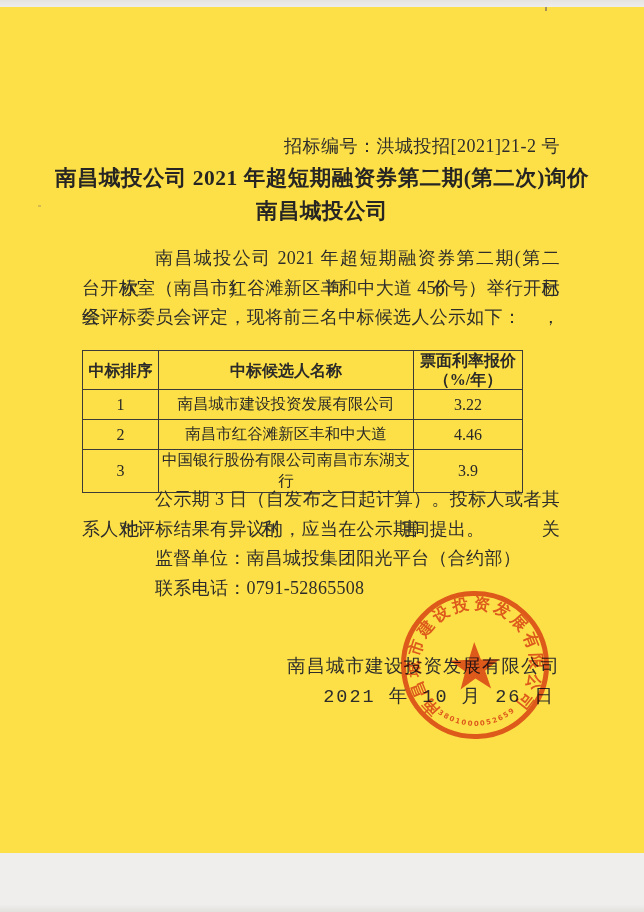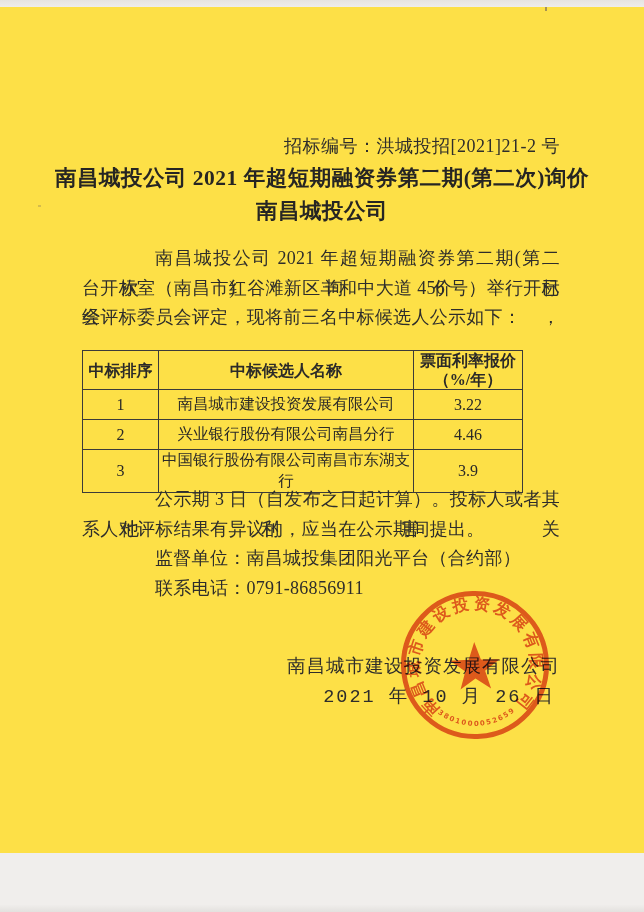--- a/index.html
+++ b/index.html
@@ -101,36 +101,36 @@
         <span>（%/年）</span>
       </th>
     </tr>
     <tr>
       <td class="rank">1</td>
       <td>南昌城市建设投资发展有限公司</td>
       <td class="rate">3.22</td>
     </tr>
     <tr>
       <td class="rank">2</td>
-      <td>兴业银行股份有限公司南昌分行</td>
+      <td>南昌市红谷滩新区丰和中大道</td>
       <td class="rate">4.46</td>
     </tr>
     <tr>
       <td class="rank">3</td>
       <td>中国银行股份有限公司南昌市东湖支行</td>
       <td class="rate">3.9</td>
     </tr>
   </tbody>
     </table>
 
   <div class="body-block" id="para2">
     <div class="body-line fill indent">公示期 3 日（自发布之日起计算）。投标人或者其他利害关</div>
     <div class="body-line">系人对评标结果有异议的，应当在公示期间提出。</div>
     <div class="body-line indent">监督单位：南昌城投集团阳光平台（合约部）</div>
-    <div class="body-line indent">联系电话：0791-86856911</div>
+    <div class="body-line indent">联系电话：0791-52865508</div>
   </div>
 
   <div class="signature">
     <div>南昌城市建设投资发展有限公司</div>
     <div class="date-line">2021 年 10 月 26 日</div>
   </div>
 
   <svg class="seal" viewBox="0 0 154 154" aria-hidden="true">
     <circle cx="77" cy="77" r="71.5" fill="none" stroke="#d8443e" stroke-width="5"></circle>
     <defs>

